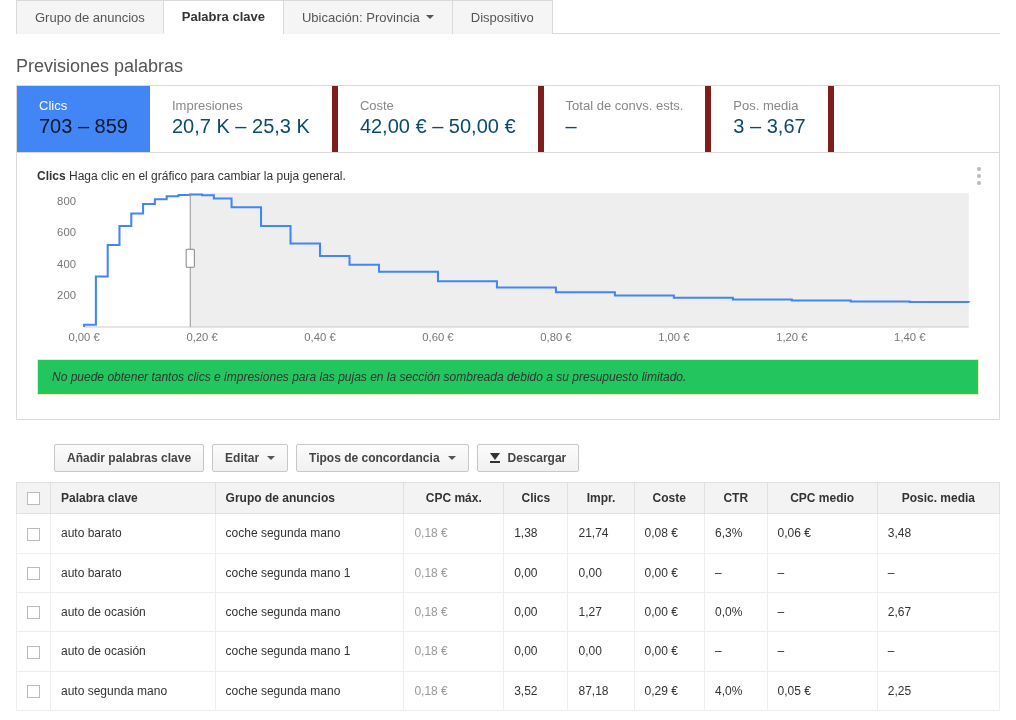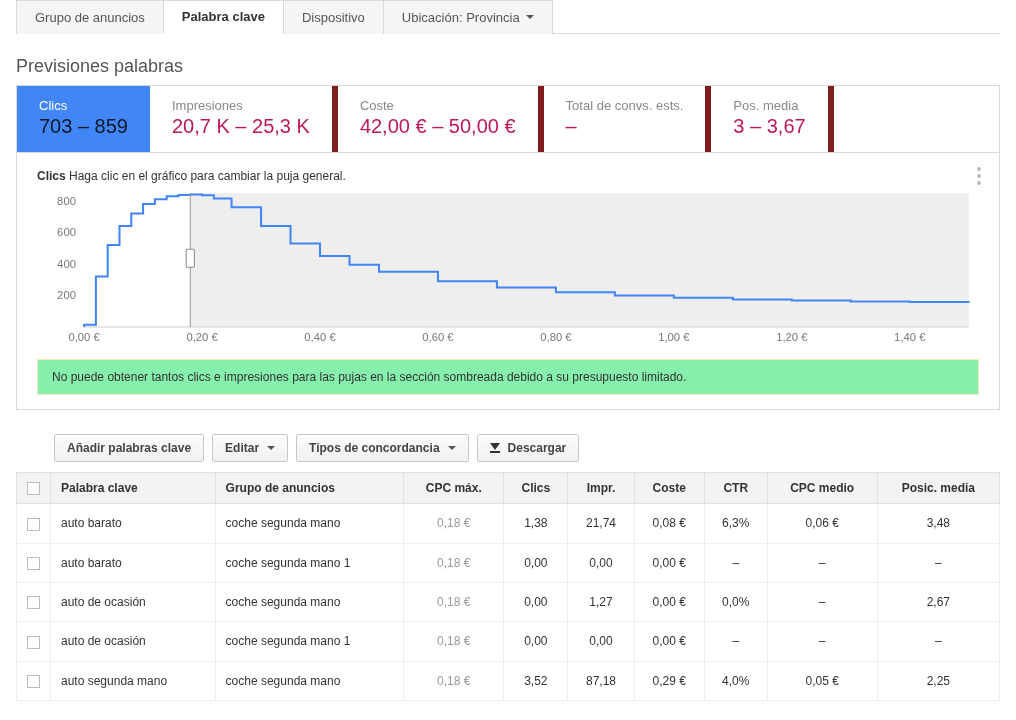--- a/index.html
+++ b/index.html
@@ -61,47 +61,48 @@
     padding: 12px 22px 14px;
     border-right: 6px solid #7f1d1d;
     min-width: 0;
   }
   .metric.active {
     background: #4285f4;
     color: #fff;
     border-right: none;
   }
   .metric .m-label { font-size: 13px; color: #888; margin-bottom: 2px; }
-  .metric .m-value { font-size: 20px; color: #be185d; white-space: nowrap; }
+  .metric .m-value { font-size: 20px; color: #0c4a6e; white-space: nowrap; }
   .metric.active .m-label { color: #fff; }
   .metric.active .m-value { color: #0f172a; }
 
   
   .chart-card {
     border: 1px solid #d9d9d9;
-    padding: 16px 20px 14px;
+    padding: 16px 20px 24px;
     position: relative;
   }
   .chart-title-line { font-size: 12px; color: #333; margin-bottom: 6px; }
   .chart-title-line b { font-weight: bold; }
   .menu-dots {
     position: absolute; top: 14px; right: 18px;
     display: flex; flex-direction: column; gap: 3px;
     cursor: pointer;
   }
   .menu-dots span { width: 4px; height: 4px; background: #bbb; border-radius: 50%; }
   .chart-area { position: relative; }
   .chart-svg { width: 100%; height: 160px; display: block; }
   .warning-box {
-    background: #86efac;
+    background: #22c55e;
     border: 1px solid #f4e8b8;
     padding: 10px 14px;
     font-size: 12px;
     color: #333;
     margin-top: 10px;
+    font-style: italic;
   }
 
   
   .toolbar {
     display: flex; gap: 8px;
     margin: 24px 0 10px;
     padding-left: 38px;
   }
   .btn {
     border: 1px solid #c8c8c8;
@@ -135,46 +136,46 @@
     border: 1px solid #e0e0e0;
     padding: 8px 10px;
     font-weight: bold;
     color: #333;
     white-space: nowrap;
   }
   table.data thead th.left { text-align: left; }
   table.data tbody td {
     border: 1px solid #eee;
     padding: 12px 10px;
-    text-align: center;
+    text-align: left;
     color: #333;
   }
   table.data tbody td.left { text-align: left; }
   table.data tbody td.muted { color: #999; }
   .chk { display:inline-block; width:13px; height:13px; border:1px solid #bbb; background:#fff; vertical-align:middle; }
 
 </style>
 </head>
 <body>
 
 <div class="container">
 
   <div class="seg-tabs" id="seg-tabs">
       <div class="seg-tab">
         <span>Grupo de anuncios</span>
       </div>
       <div class="seg-tab active">
         <span>Palabra clave</span>
       </div>
       <div class="seg-tab">
-        <span>Dispositivo</span>
-      </div>
-      <div class="seg-tab">
         <span>Ubicación: Provincia</span>
         <span class="caret-down"></span>
+      </div>
+      <div class="seg-tab">
+        <span>Dispositivo</span>
       </div>
     </div>
 
   <div class="section-title">Previsiones palabras</div>
 
   <div class="metric-row" id="metric-row">
       <div class="metric active">
         <div class="m-label">Clics</div>
         <div class="m-value">703 – 859</div>
       </div>

